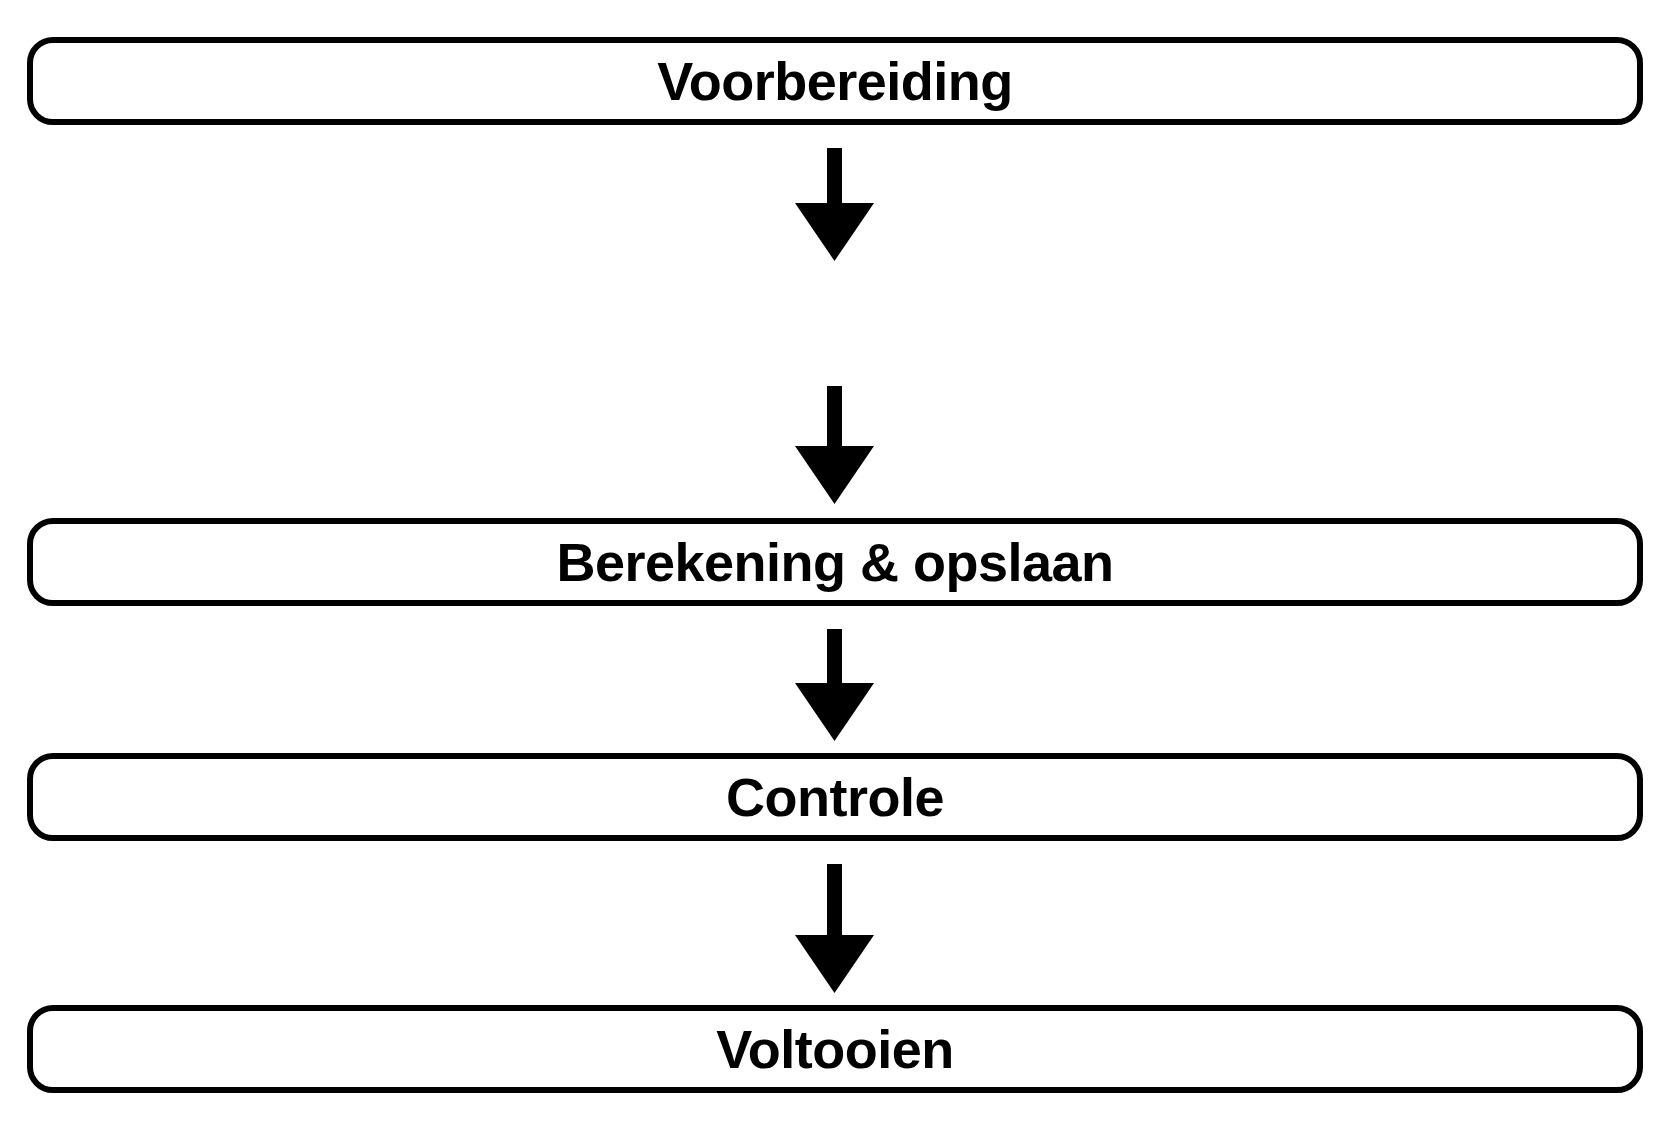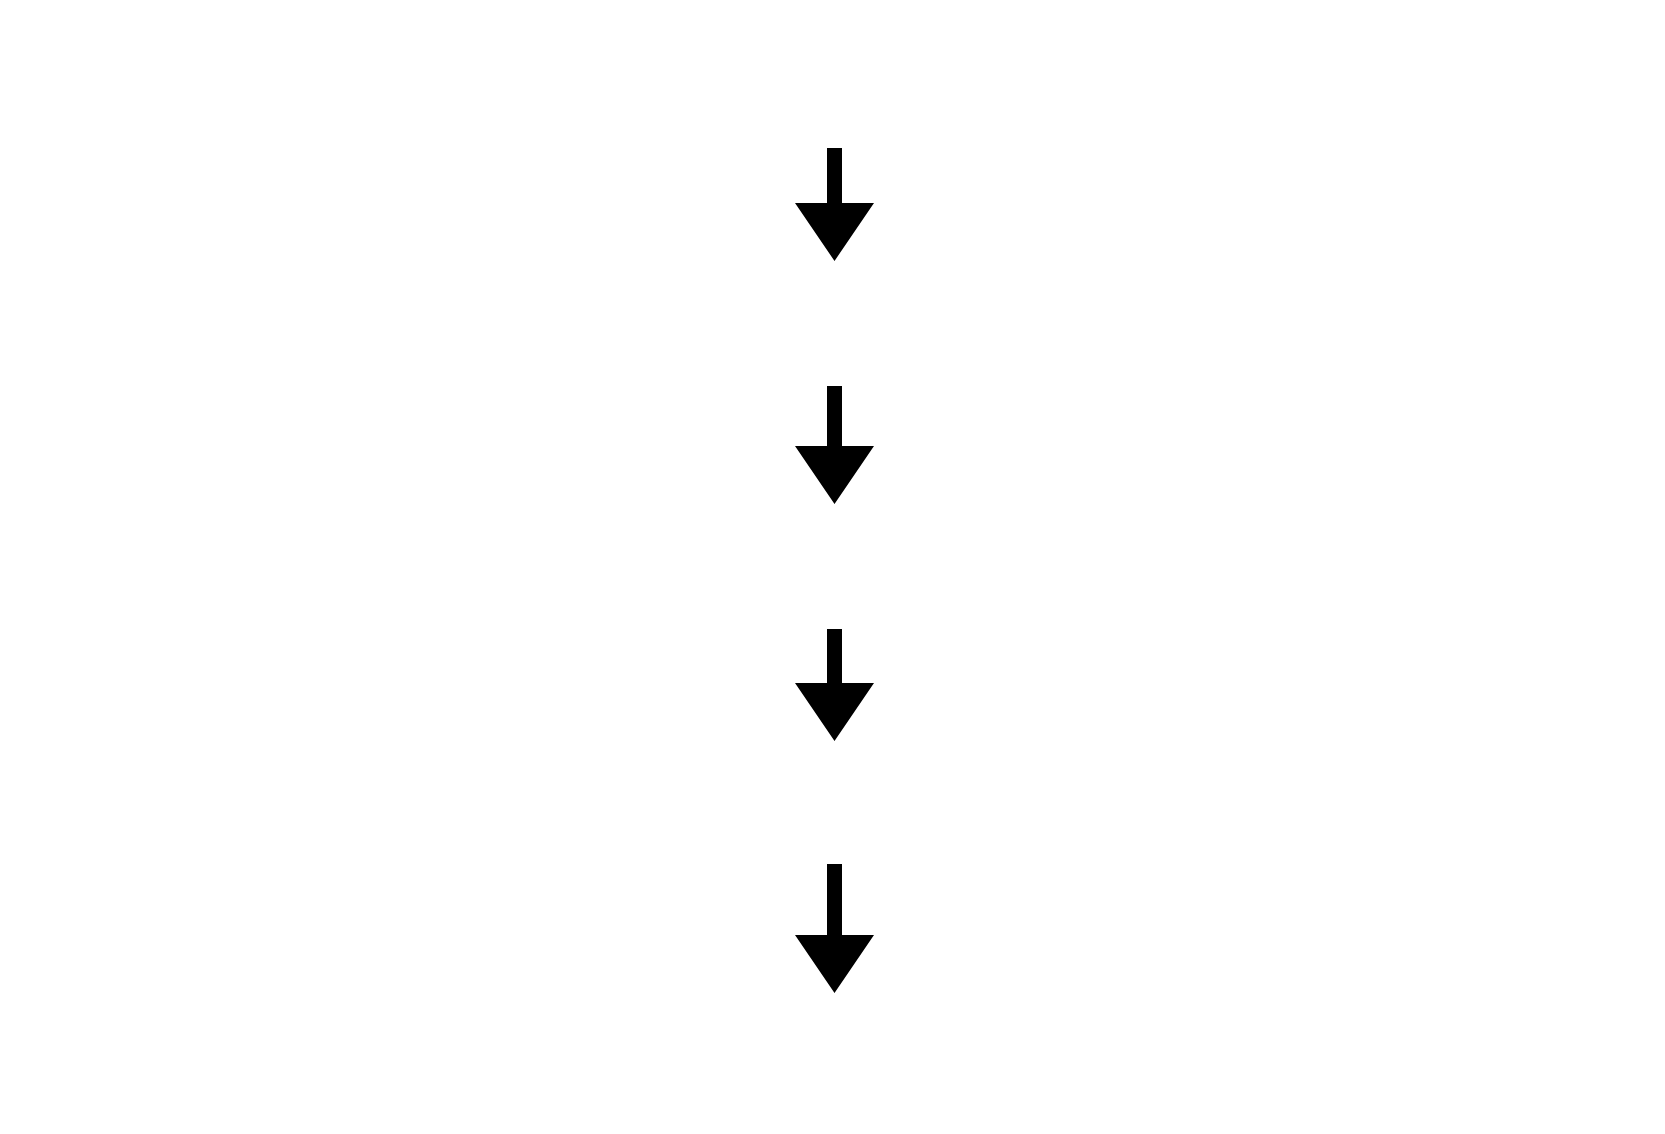--- a/index.html
+++ b/index.html
@@ -60,42 +60,54 @@
   .conn-1 { top: 148px; }
   .conn-2 { top: 386px; }
   .conn-3 { top: 629px; }
   .conn-4 { top: 864px; }
 </style>
 </head>
 <body>
 
 <div id="canvas">
 
+  <div class="node node-1">
+    <span class="node-label">Voorbereiding</span>
+  </div>
 
   <div class="connector conn-1">
     <svg width="79" height="113" viewBox="0 0 79 113">
       <path d="M32 0 H47 V55 H79 L39.5 113 L0 55 H32 Z" fill="#000000"></path>
     </svg>
   </div>
 
 
   <div class="connector conn-2">
     <svg width="79" height="118" viewBox="0 0 79 118">
       <path d="M32 0 H47 V60 H79 L39.5 118 L0 60 H32 Z" fill="#000000"></path>
     </svg>
   </div>
 
+  <div class="node node-3">
+    <span class="node-label">Berekening &amp; opslaan</span>
+  </div>
 
   <div class="connector conn-3">
     <svg width="79" height="112" viewBox="0 0 79 112">
       <path d="M32 0 H47 V54 H79 L39.5 112 L0 54 H32 Z" fill="#000000"></path>
     </svg>
   </div>
 
+  <div class="node node-4">
+    <span class="node-label">Controle</span>
+  </div>
 
   <div class="connector conn-4">
     <svg width="79" height="129" viewBox="0 0 79 129">
       <path d="M32 0 H47 V71 H79 L39.5 129 L0 71 H32 Z" fill="#000000"></path>
     </svg>
   </div>
 
+  <div class="node node-5">
+    <span class="node-label">Voltooien</span>
+  </div>
 
 </div>
 
 </body></html>

